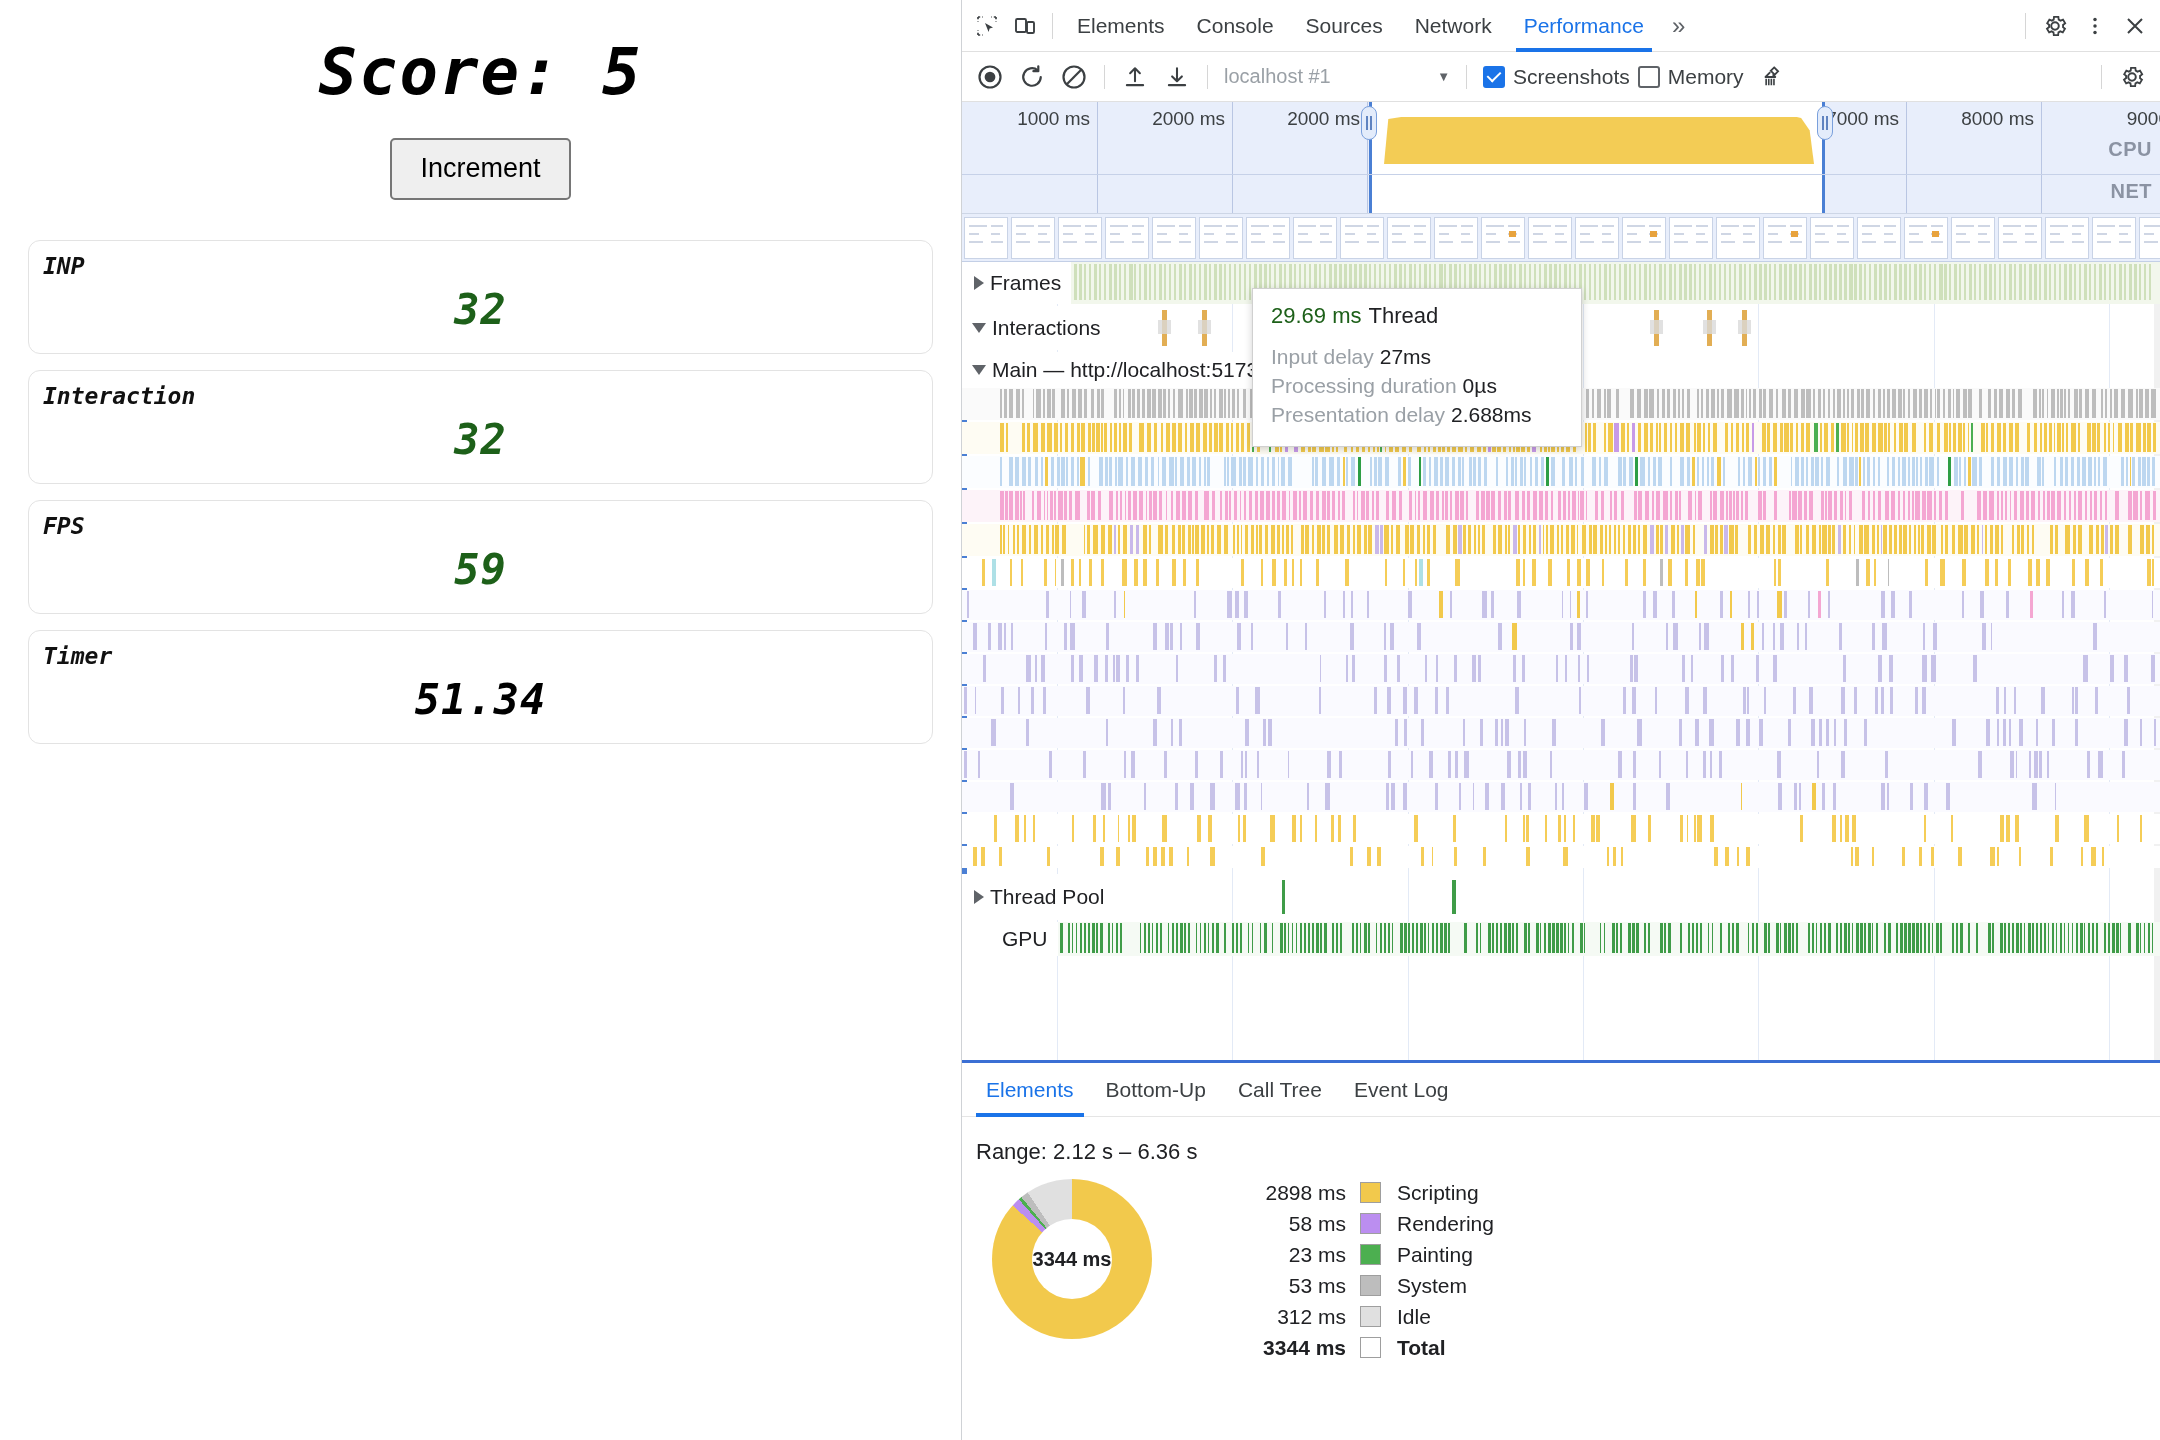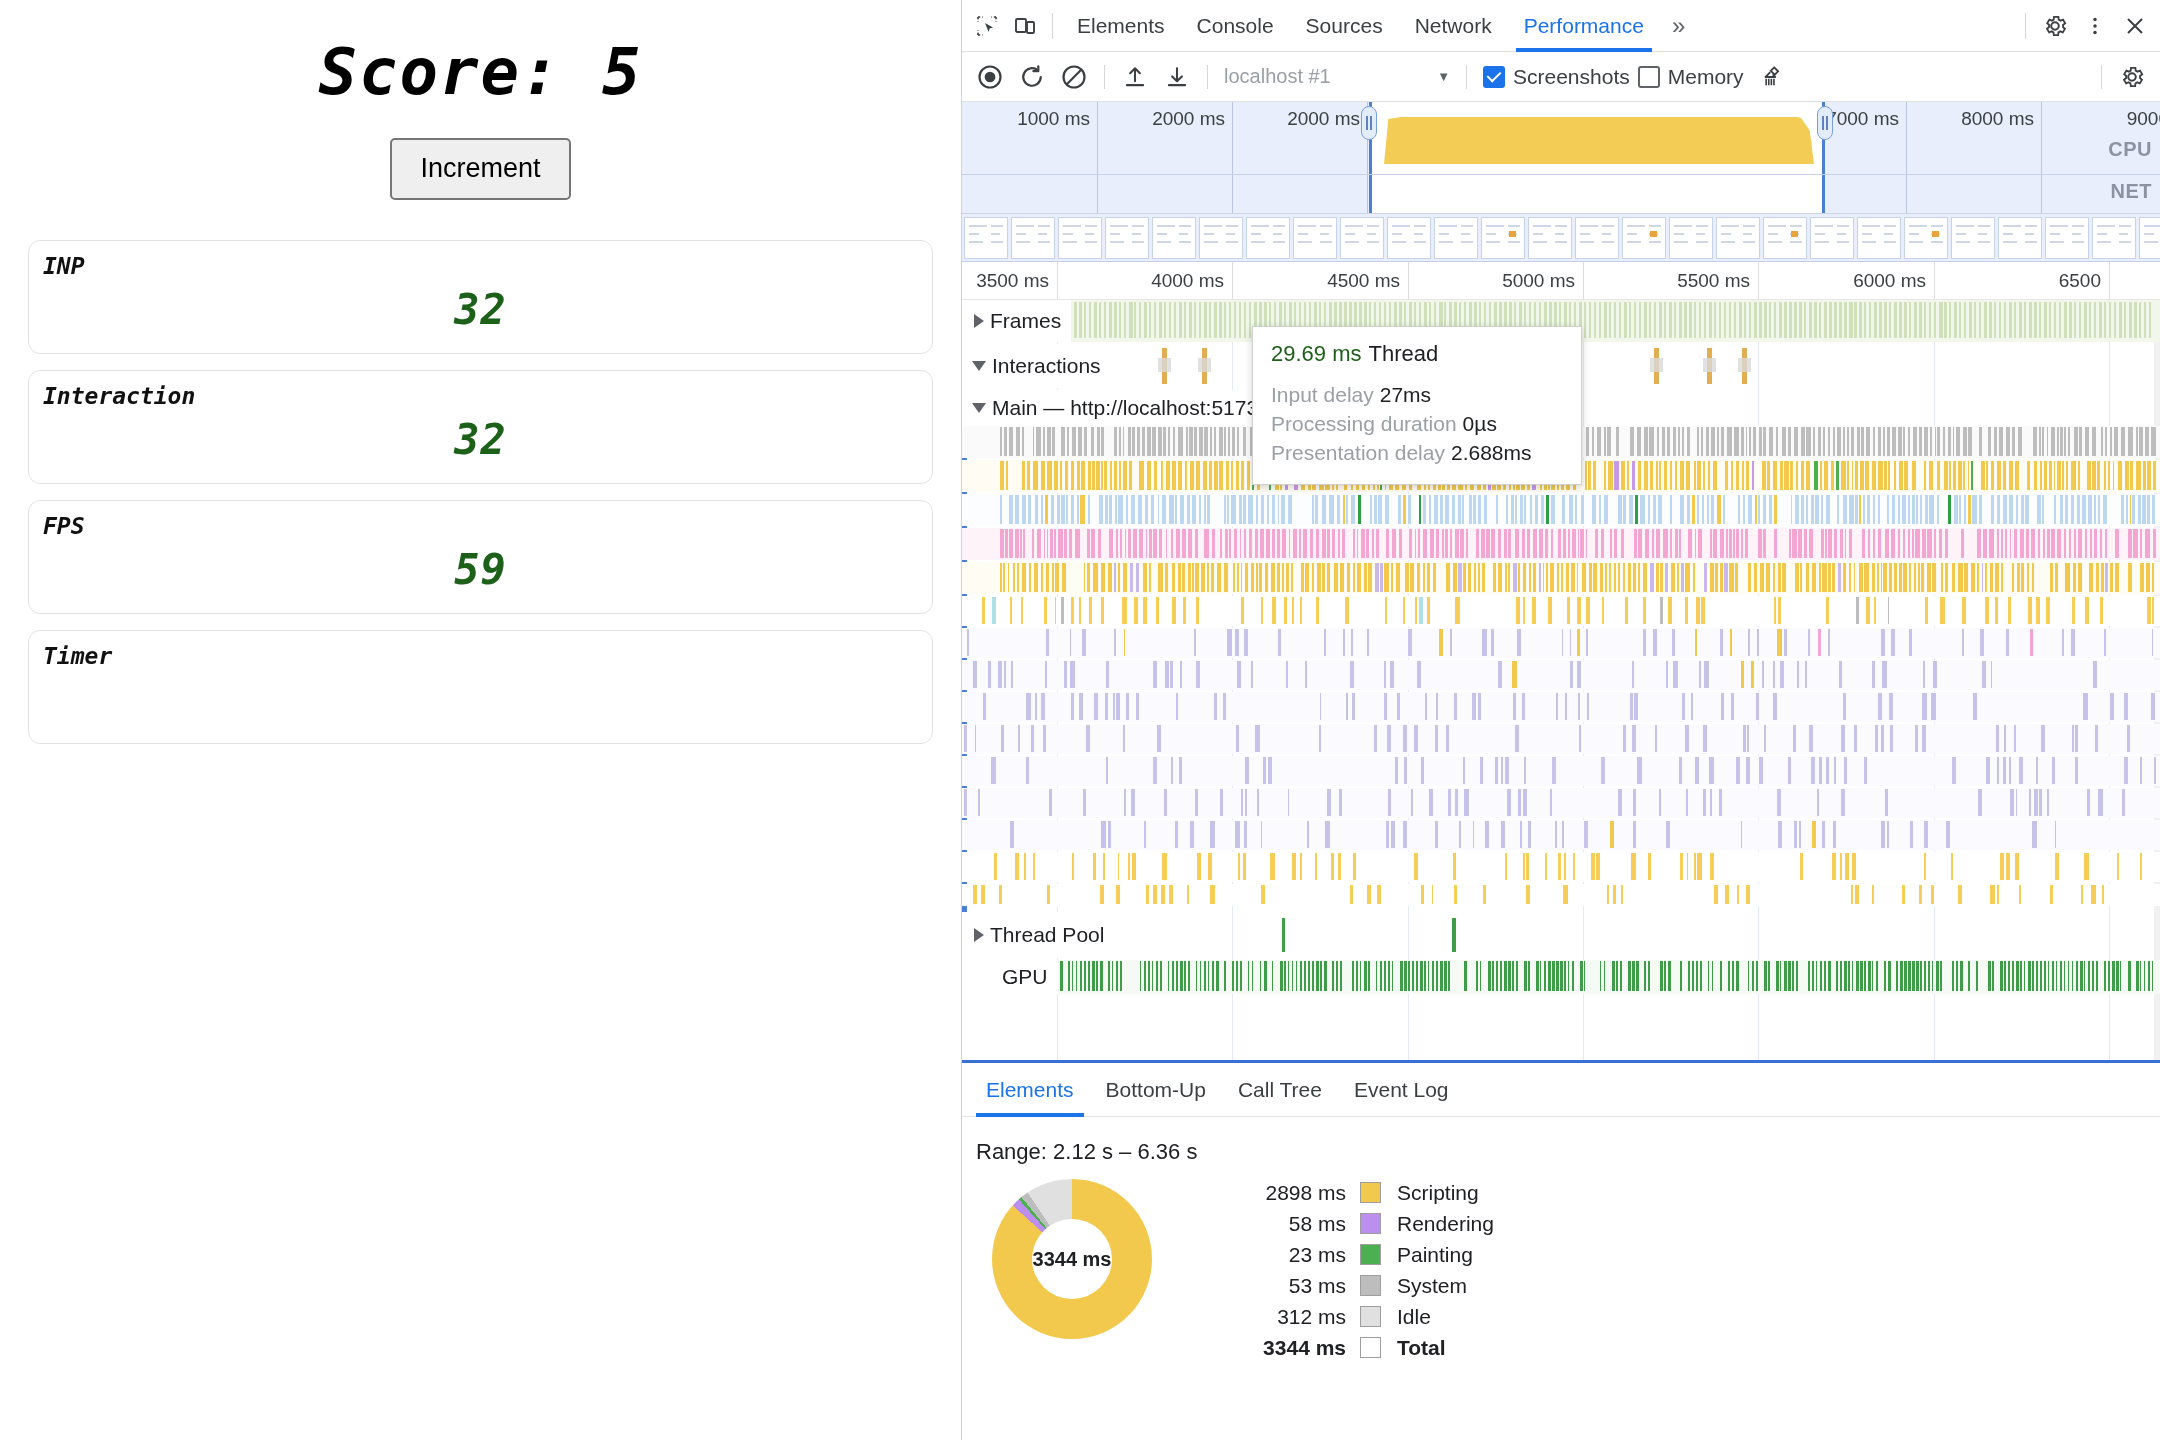--- a/index.html
+++ b/index.html
@@ -254,20 +254,21 @@
         <div class="card">
           <div class="card-label">Interaction</div>
           <div class="card-value green">32</div>
         </div>
         <div class="card">
           <div class="card-label">FPS</div>
           <div class="card-value green">59</div>
         </div>
         <div class="card">
           <div class="card-label">Timer</div>
+          <div class="card-value black">51.34</div>
         </div>
       </div>
   </div>
 
   <div class="devtools">
 
     <div class="dt-tabbar">
       <div class="tb-icon">
         <svg width="24" height="24" viewBox="0 0 24 24">
           <path d="M3 3h5M3 3v5M21 3h-5M21 3v5M3 21h5M3 21v-5" stroke="#3c4043" stroke-width="1.7" fill="none" stroke-dasharray="2.2 2.2"></path>
@@ -615,36 +616,20 @@
           <div class="ff-l" style="left:26px;top:15px;width:9px"></div>
           <div class="ff-l" style="left:26px;top:23px;width:12px"></div>
         </div>
         <div class="film-frame">
           <div class="ff-l" style="left:4px;top:7px;width:18px"></div>
           <div class="ff-l" style="left:4px;top:15px;width:10px"></div>
           <div class="ff-l" style="left:4px;top:23px;width:14px"></div>
         </div>
       </div>
 
-    <div class="dt-ruler" id="dt-ruler">
-        <div class="rl-tick" style="left: 95px;"></div>
-        <div class="rl-label" style="left: 95px;">3500 ms</div>
-        <div class="rl-tick" style="left: 270px;"></div>
-        <div class="rl-label" style="left: 270px;">4000 ms</div>
-        <div class="rl-tick" style="left: 446px;"></div>
-        <div class="rl-label" style="left: 446px;">4500 ms</div>
-        <div class="rl-tick" style="left: 621px;"></div>
-        <div class="rl-label" style="left: 621px;">5000 ms</div>
-        <div class="rl-tick" style="left: 796px;"></div>
-        <div class="rl-label" style="left: 796px;">5500 ms</div>
-        <div class="rl-tick" style="left: 972px;"></div>
-        <div class="rl-label" style="left: 972px;">6000 ms</div>
-        <div class="rl-tick" style="left: 1147px;"></div>
-        <div class="rl-label" style="left: 1147px;">6500</div>
-      </div>
 
     <div class="dt-flame" id="dt-flame">
       <div class="vsb"></div>
     <div class="fl-vline" style="left: 95px;"></div>
         <div class="fl-vline" style="left: 270px;"></div>
         <div class="fl-vline" style="left: 446px;"></div>
         <div class="fl-vline" style="left: 621px;"></div>
         <div class="fl-vline" style="left: 796px;"></div>
         <div class="fl-vline" style="left: 972px;"></div>
         <div class="fl-vline" style="left: 1147px;"></div>

